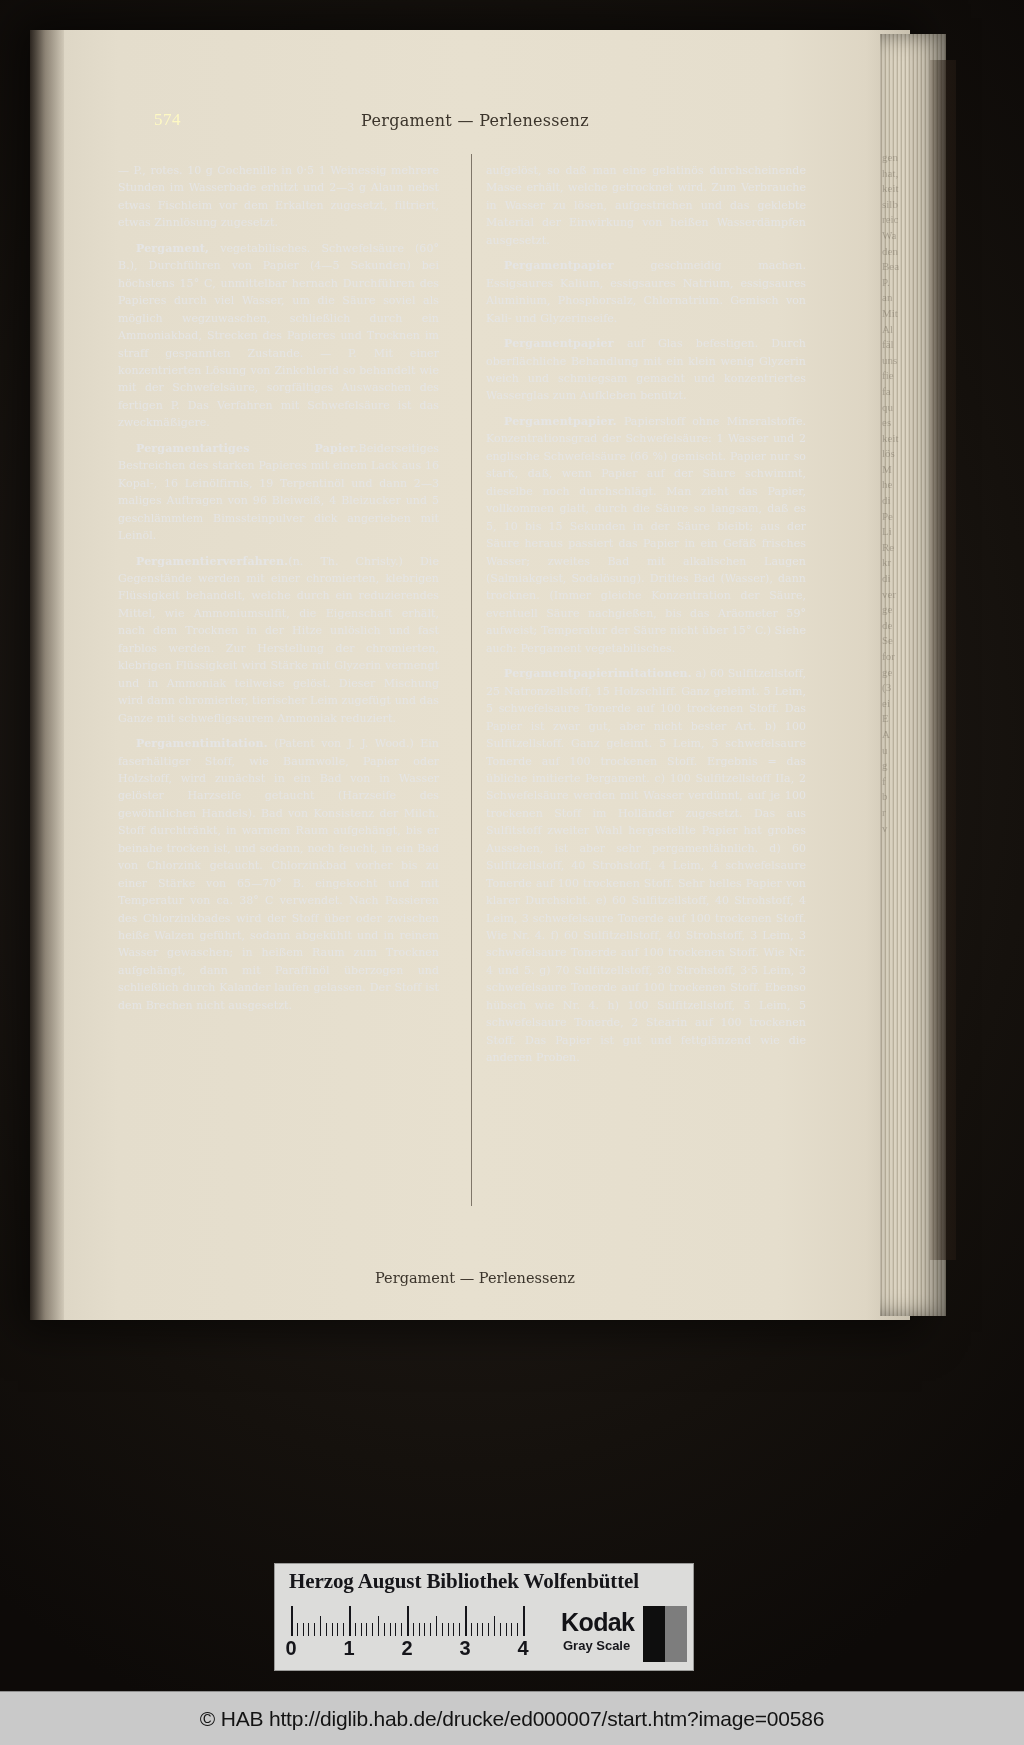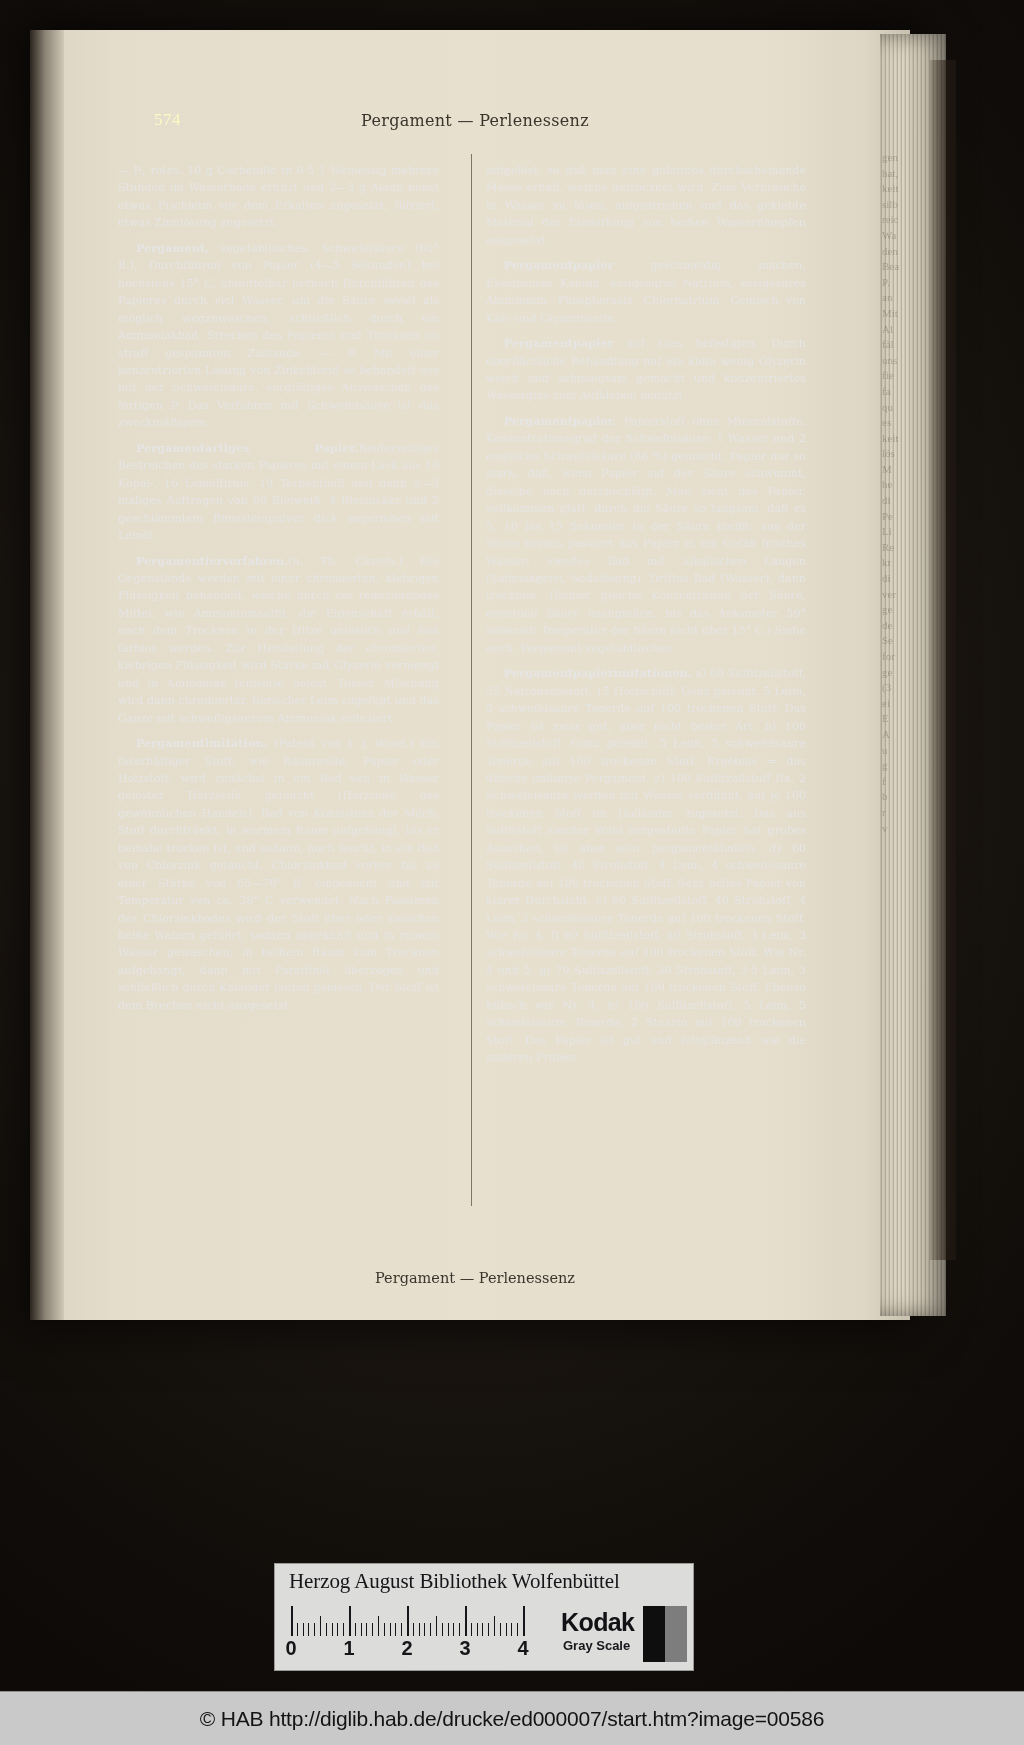--- a/index.html
+++ b/index.html
@@ -155,21 +155,21 @@
   .card {
     position: absolute;
     left: 274px; top: 1563px;
     width: 420px; height: 108px;
     background: #dcdcda;
     border: 1px solid #9a9a98;
   }
   .card-title {
     position: absolute; left: 14px; top: 5px;
     font-family: "Liberation Serif", serif;
-    font-weight: normal;
+    font-weight: bold;
     font-size: 21px;
     color: #16161a;
     letter-spacing: -.1px;
     white-space: nowrap;
   }
   .ruler {
     position: absolute; left: 16px; top: 42px;
     width: 252px; height: 58px;
   }
   .ticks { position: absolute; left: 0; top: 0; width: 252px; height: 30px; }

